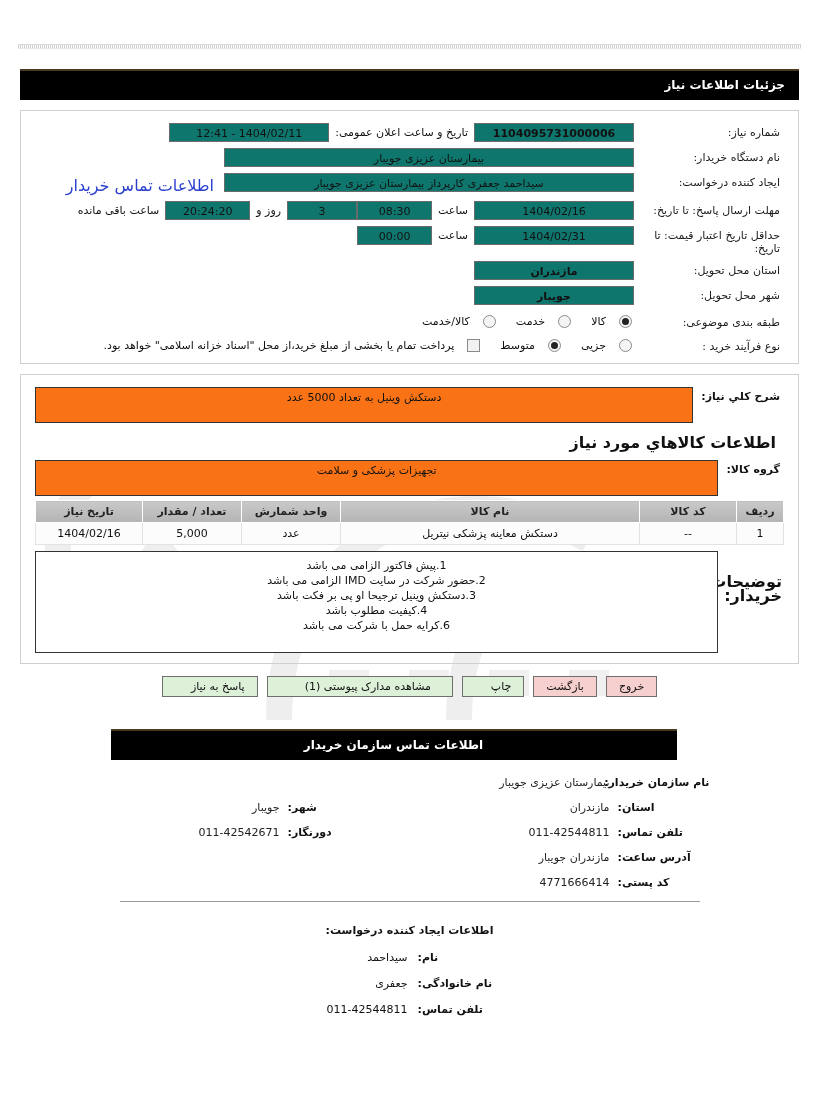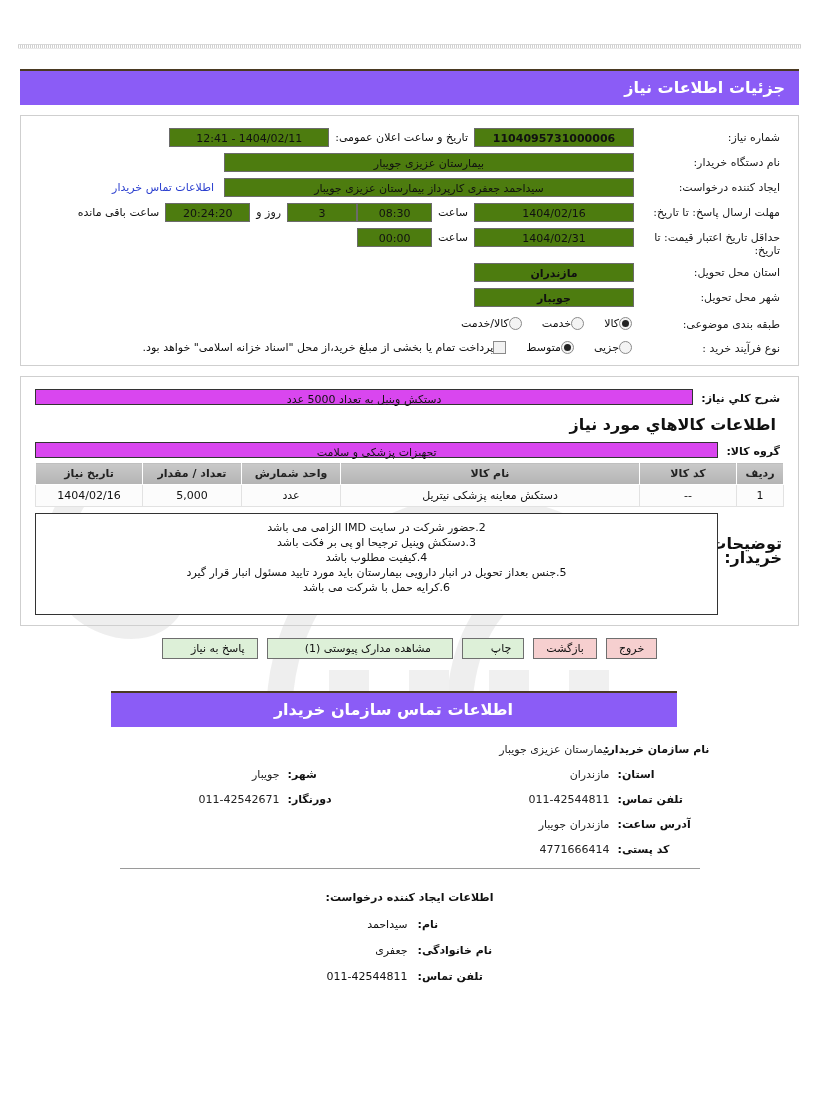--- a/index.html
+++ b/index.html
@@ -43,25 +43,25 @@
     margin: 44px 8px 0 8px;
     height: 3px;
     border-top: 1px solid #d8d8d8;
     border-bottom: 1px solid #e8e8e8;
     background: repeating-linear-gradient(to right, #cfcfcf 0 1px, #ffffff 1px 2px);
   }
 
   
   .title-bar {
     margin: 20px 10px 0 10px;
-    background: #8b5cf6;
+    background: #000000;
     border-top: 2px solid #4a3a22;
     color: #ffffff;
     font-weight: bold;
-    font-size: 16px;
+    font-size: 12px;
     padding: 7px 14px 8px 14px;
     text-align: right;
     letter-spacing: .2px;
   }
   .title-bar.contact {
     margin: 16px;
     width: 566px;
     box-sizing: border-box;
     text-align: center;
     padding: 7px 14px 8px 14px;
@@ -90,21 +90,21 @@
     flex: 0 0 150px;
     text-align: right;
     padding: 3px 4px 0 8px;
     box-sizing: border-box;
     font-size: 11px;
     line-height: 13px;
     color: #1a1a1a;
   }
   .fbox {
     border: 1px solid #6b6b6b;
-    background: #4d7c0f;
+    background: #0f766e;
     height: 19px;
     line-height: 19px;
     padding: 0 6px;
     box-sizing: border-box;
     font-size: 11px;
     text-align: center;
     overflow: hidden;
     white-space: nowrap;
   }
   .fbox.wide { width: 160px; font-weight: bold; }
@@ -115,30 +115,30 @@
   .fbox.clock { width: 85px; }
   .fbox.pub { width: 160px; }
 
   .inline-label {
     padding: 3px 6px 0 6px;
     font-size: 11px;
     white-space: nowrap;
   }
   .link {
     color: #2b3fcf;
-    font-size: 11px;
+    font-size: 16px;
     padding: 3px 10px 0 10px;
     text-decoration: none;
     cursor: pointer;
     white-space: nowrap;
   }
 
   .radio-row { display: flex; align-items: center; margin-top: 8px; }
   .radio-group { display: flex; align-items: center; gap: 4px; margin-right: 2px; }
-  .radio-item { display: flex; align-items: center; gap: 0; margin-left: 16px; }
+  .radio-item { display: flex; align-items: center; gap: 13px; margin-left: 16px; }
   .radio {
     width: 11px; height: 11px; border-radius: 50%;
     border: 1px solid #8a8a8a; background: #f4f4f4;
     display: inline-block; position: relative; flex: 0 0 11px;
   }
   .radio.on::after {
     content: "";
     position: absolute; inset: 2px;
     background: #222; border-radius: 50%;
   }
@@ -150,22 +150,22 @@
   .radio-text { font-size: 11px; }
 
   
   .sumrow { display: flex; align-items: flex-start; margin-bottom: 4px; }
   .sumlabel {
     font-weight: bold; font-size: 11px;
     padding: 3px 4px 0 8px; white-space: nowrap;
   }
   .sumbox {
     border: 1px solid #333;
-    background: #d946ef;
-    height: 16px; line-height: 20px;
+    background: #f97316;
+    height: 36px; line-height: 20px;
     padding: 0 8px;
     box-sizing: border-box;
     font-size: 11px;
     text-align: center;
     flex: 1;
   }
   .sectiontitle {
     font-weight: bold; font-size: 16px;
     margin: 10px 8px 8px 0; text-align: right;
   }
@@ -417,24 +417,24 @@
           <td>عدد</td>
           <td>5,000</td>
           <td>1404/02/16</td>
         </tr>
       </tbody>
     </table>
 
     <div class="notes-row">
       <span class="notes-label">توضیحات خریدار:</span>
       <div class="notes-box">
+        <div>1.پیش فاکتور الزامی می باشد</div>
         <div>2.حضور شرکت در سایت IMD الزامی می باشد</div>
         <div>3.دستکش وینیل ترجیحا او پی بر فکت باشد</div>
         <div>4.کیفیت مطلوب باشد</div>
-        <div>5.جنس بعداز تحویل در انبار دارویی بیمارستان باید مورد تایید مسئول انبار قرار گیرد</div>
         <div>6.کرایه حمل با شرکت می باشد</div>
       </div>
     </div>
 
   </div>
 
   <div class="btnrow">
     <button class="btn pink">خروج</button>
     <button class="btn pink">بازگشت</button>
     <button class="btn green">چاپ</button>

